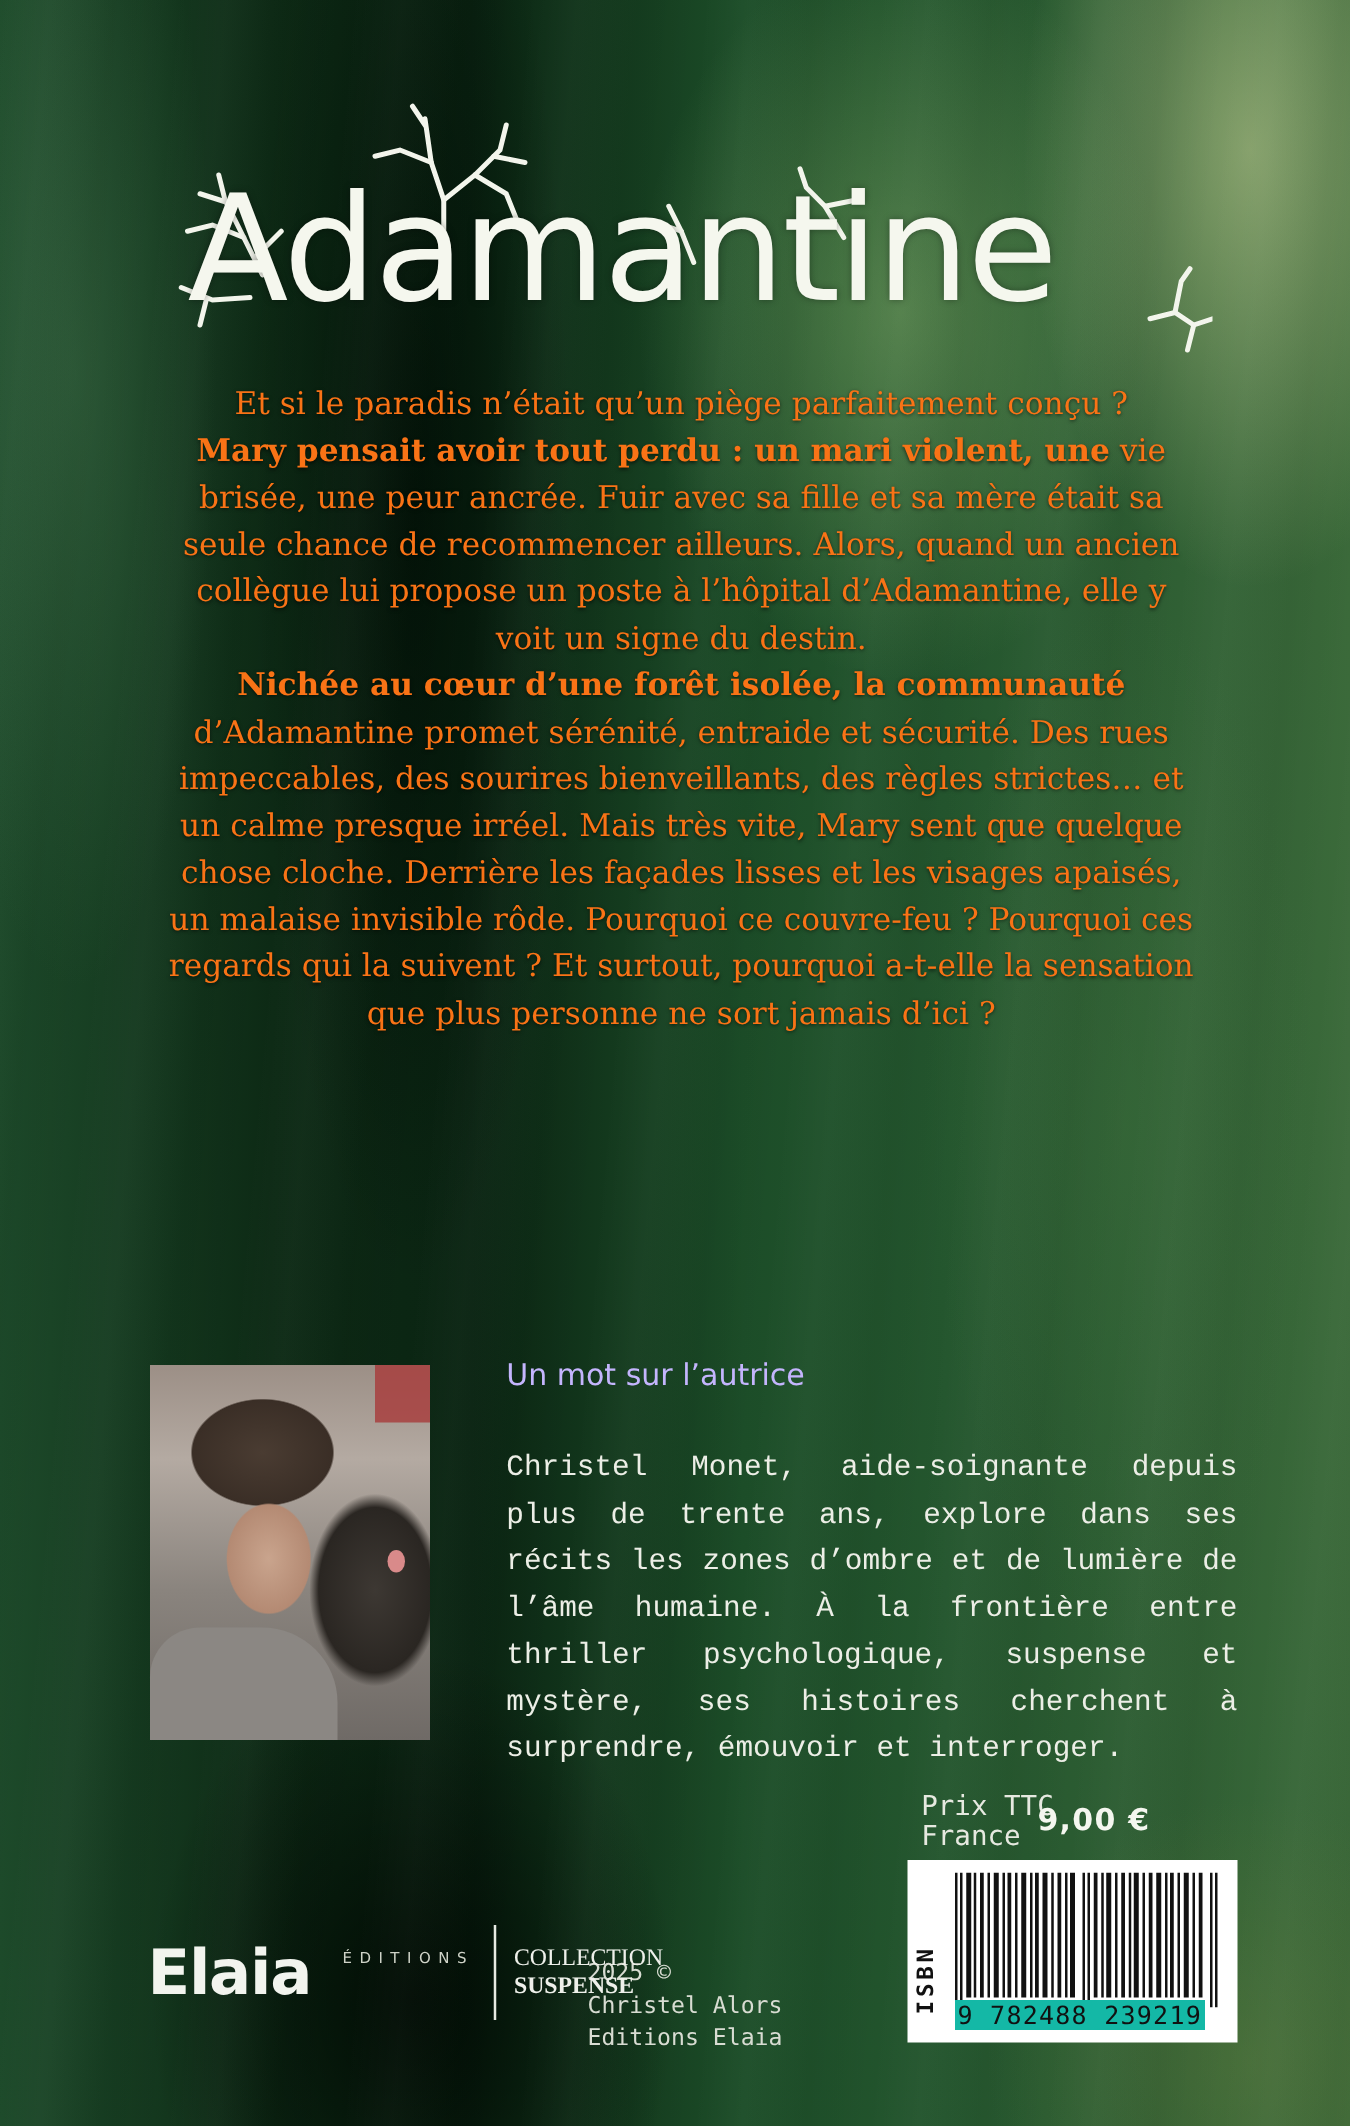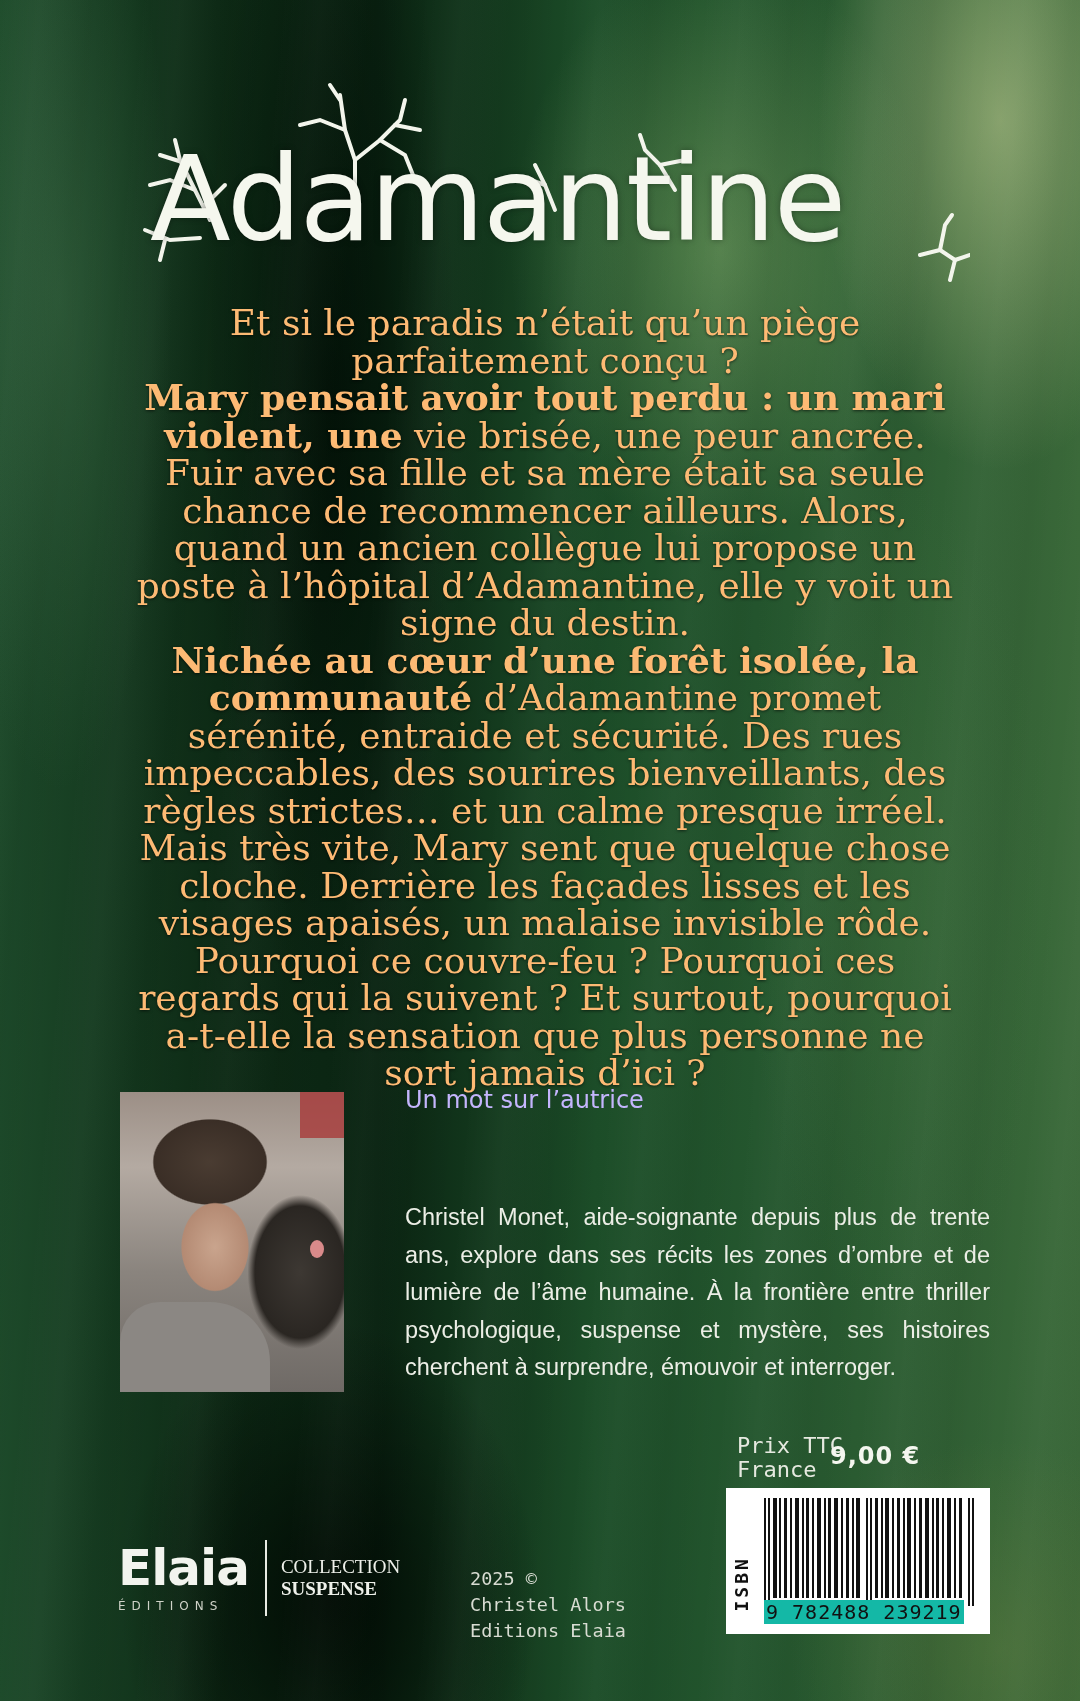--- a/index.html
+++ b/index.html
@@ -26,22 +26,22 @@
   .title-wrap { position:absolute; left:140px; top:80px; width:830px; height:210px; }
   .title {
     position:absolute; left:10px; top:60px;
     font-family:"DejaVu Sans", sans-serif; font-size:118px; font-weight:400;
     color:#f5f7ee; letter-spacing:-2px; line-height:1;
     text-shadow: 0 0 6px rgba(0,0,0,0.35);
   }
   .branches { position:absolute; left:0; top:0; }
   .blurb {
     position:absolute; left:130px; top:304px; width:830px;
-    font-family:"DejaVu Serif", serif; font-size:36px; line-height:37.5px;
-    color:#fdba74; text-align:center;
+    font-family:"DejaVu Serif", serif; font-size:25px; line-height:37.5px;
+    color:#f97316; text-align:center;
     text-shadow: 0 1px 3px rgba(0,0,0,0.6);
   }
   .blurb p { margin:0; }
   .blurb .strong { font-weight:bold; }
   .photo {
     position:absolute; left:120px; top:1092px; width:224px; height:300px;
     background:
       radial-gradient(ellipse 55px 72px at 95px 155px, #c9a48d 0%, #b48a73 60%, rgba(0,0,0,0) 62%),
       radial-gradient(ellipse 75px 110px at 180px 180px, #3d3833 0%, #2a2622 60%, rgba(0,0,0,0) 70%),
       radial-gradient(ellipse 80px 60px at 90px 70px, #4a3c32 0%, #3a2e26 70%, rgba(0,0,0,0) 72%),
@@ -49,22 +49,22 @@
   }
   .photo .dog-tongue { position:absolute; left:190px; top:148px; width:14px; height:18px; background:#d98a8a; border-radius:50%; }
   .photo .shirt { position:absolute; left:0; bottom:0; width:150px; height:90px; background:#8b8783; border-radius:40px 60px 0 0; }
   .photo .red { position:absolute; left:180px; top:0; width:44px; height:46px; background:#a83a3a; opacity:0.8; }
   .author-head {
     position:absolute; left:405px; top:1086px;
     font-family:"DejaVu Sans", sans-serif; font-size:24px; color:#c4b5fd;
   }
   .author-bio {
     position:absolute; left:405px; top:1156px; width:585px;
-    font-family:Liberation Sans, sans-serif; font-size:23.5px; line-height:37.5px;
-    color:#eceee6; text-align:justify; text-align-last:left;margin-top:43px;
+    font-family:Liberation Mono, monospace; font-size:23.5px; line-height:37.5px;
+    color:#eceee6; text-align:justify; text-align-last:left;
   }
   .price-label {
     position:absolute; left:737px; top:1434px;
     font-family:"DejaVu Sans Mono", monospace; font-size:22px; line-height:24px; color:#e6e9e0;
   }
   .price {
     position:absolute; left:830px; top:1442px;
     font-family:"DejaVu Sans", sans-serif; font-size:24px; font-weight:bold; color:#f4f6ef; letter-spacing:1px;
   }
   .barcode-box {
@@ -84,21 +84,21 @@
     font-family:"DejaVu Sans Mono", monospace; font-size:20px; color:#111; letter-spacing:1px; background:#14b8a6; padding:0 2px;
   }
   .copyright {
     position:absolute; left:470px; top:1542px; width:230px; 
     font-family:"DejaVu Sans Mono", monospace; font-size:18.5px; line-height:26px; color:#d8dcd2;margin-top:24px;
   }
   .publisher {
     position:absolute; left:118px; top:1540px;
     display:flex; align-items:center;
   }
-  .pub-logo { display:flex; flex-direction:column; }
+  .pub-logo { display:flex; flex-direction:row;gap:25px; }
   .pub-name { font-family:"DejaVu Sans", sans-serif; font-size:50px; font-weight:bold; color:#f2f4ee; line-height:1; letter-spacing:-1px; }
   .pub-sub { font-family:"DejaVu Sans", sans-serif; font-size:12px; color:#cfd3c8; letter-spacing:6px; margin-top:6px; }
   .pub-div { width:2px; height:76px; background:#e8ebe3; margin:0 14px 0 16px; }
   .pub-coll { font-family:Liberation Serif, serif; font-size:19px; line-height:22px; color:#eef0ea; }
   .pub-coll .b { font-weight:bold; }
 </style>
 </head>
 <body>
 
 <div class="bg"></div>

